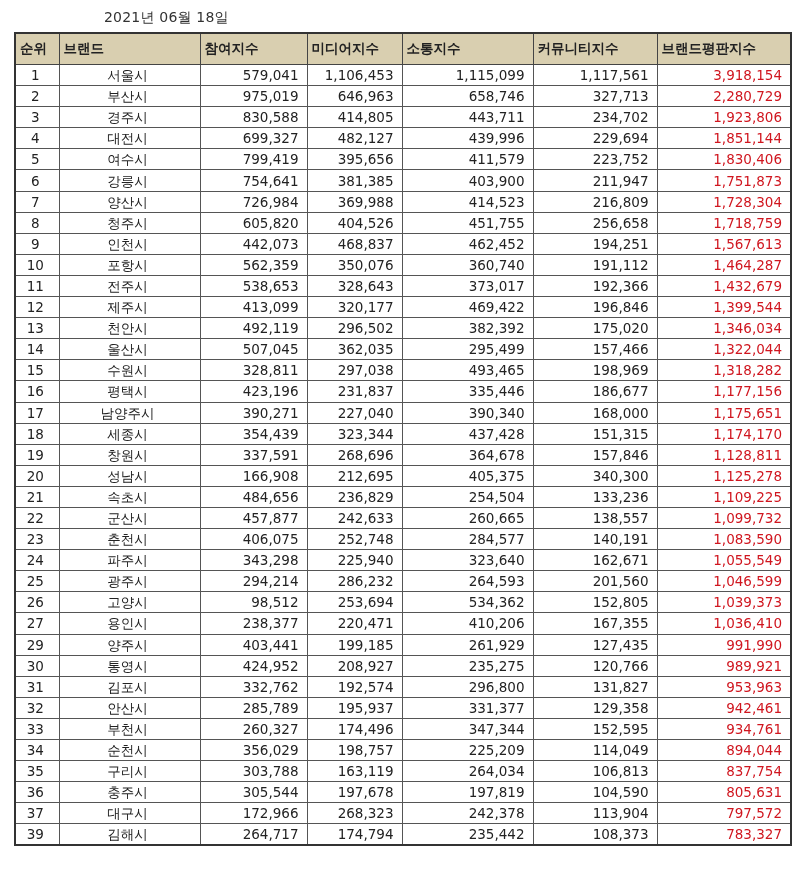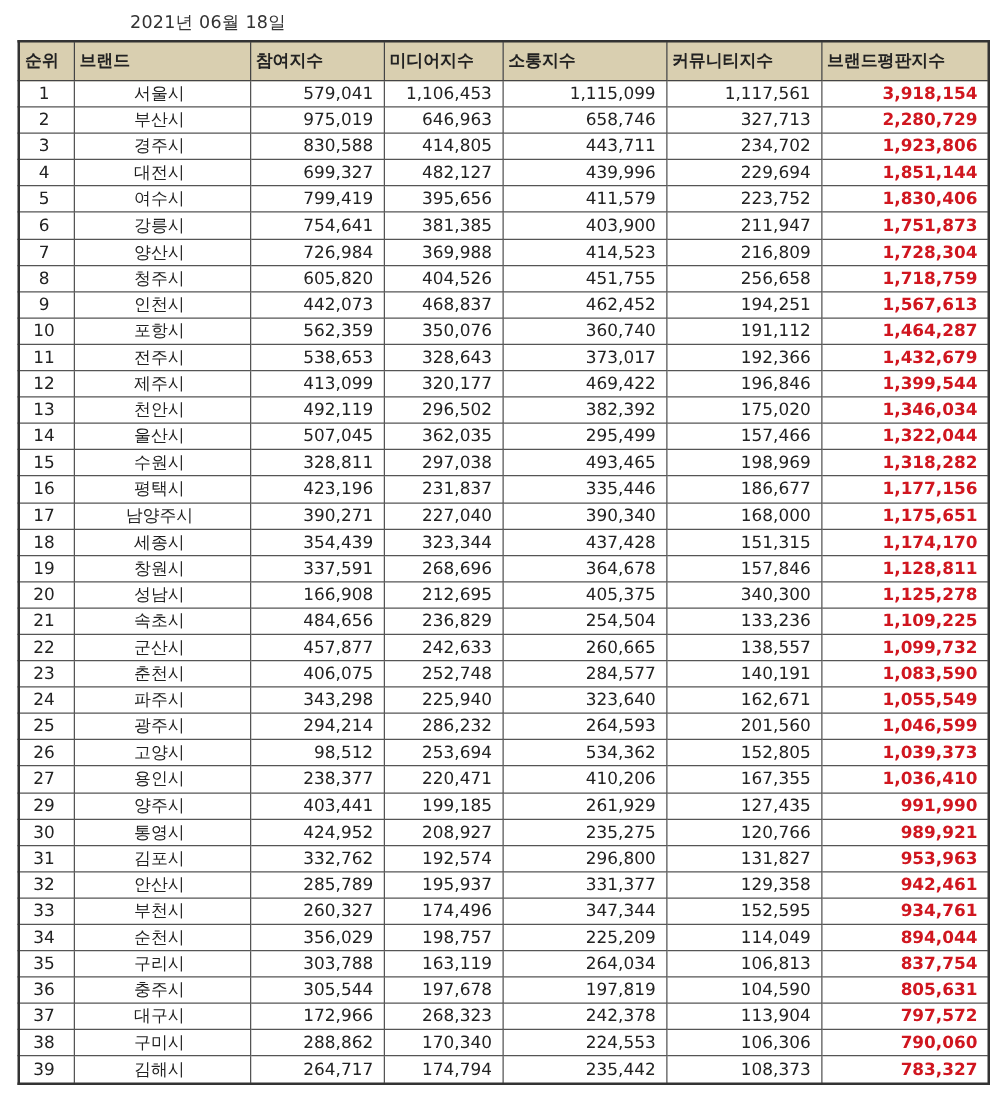--- a/index.html
+++ b/index.html
@@ -15,21 +15,21 @@
   table.rank col.c-comm { width:131px; }
   table.rank col.c-cmty { width:124px; }
   table.rank col.c-total { width:134px; }
   table.rank th { background:#d9cfb0; font-weight:bold; font-size:13.5px; height:22px;
                   border:1px solid #444; text-align:left; padding:4px; color:#222; }
   table.rank td { height:20.1px; border:1px solid #555; font-size:13.5px; padding:0 8px 0 4px;
                   line-height:20px; white-space:nowrap; }
   td.rank-cell { text-align:center; padding:0; }
   td.brand-cell { text-align:center; font-weight:normal; padding:0; }
   td.num { text-align:right; }
-  td.total { text-align:right; font-weight:bold; color:#d0161f; }
+  td.total { text-align:right; font-weight:normal; color:#d0161f; }
 </style>
 </head>
 <body>
 
 <div class="date">2021년 06월 18일</div>
 
 <table class="rank">
   <colgroup>
     <col class="c-rank">
       <col class="c-brand">
@@ -369,29 +369,20 @@
       <tr>
         <td class="rank-cell">37</td>
         <td class="brand-cell">대구시</td>
         <td class="num">172,966</td>
         <td class="num">268,323</td>
         <td class="num">242,378</td>
         <td class="num">113,904</td>
         <td class="total">797,572</td>
       </tr>
       <tr>
-        <td class="rank-cell">38</td>
-        <td class="brand-cell">구미시</td>
-        <td class="num">288,862</td>
-        <td class="num">170,340</td>
-        <td class="num">224,553</td>
-        <td class="num">106,306</td>
-        <td class="total">790,060</td>
-      </tr>
-      <tr>
         <td class="rank-cell">39</td>
         <td class="brand-cell">김해시</td>
         <td class="num">264,717</td>
         <td class="num">174,794</td>
         <td class="num">235,442</td>
         <td class="num">108,373</td>
         <td class="total">783,327</td>
       </tr>
     </tbody>
 </table>

